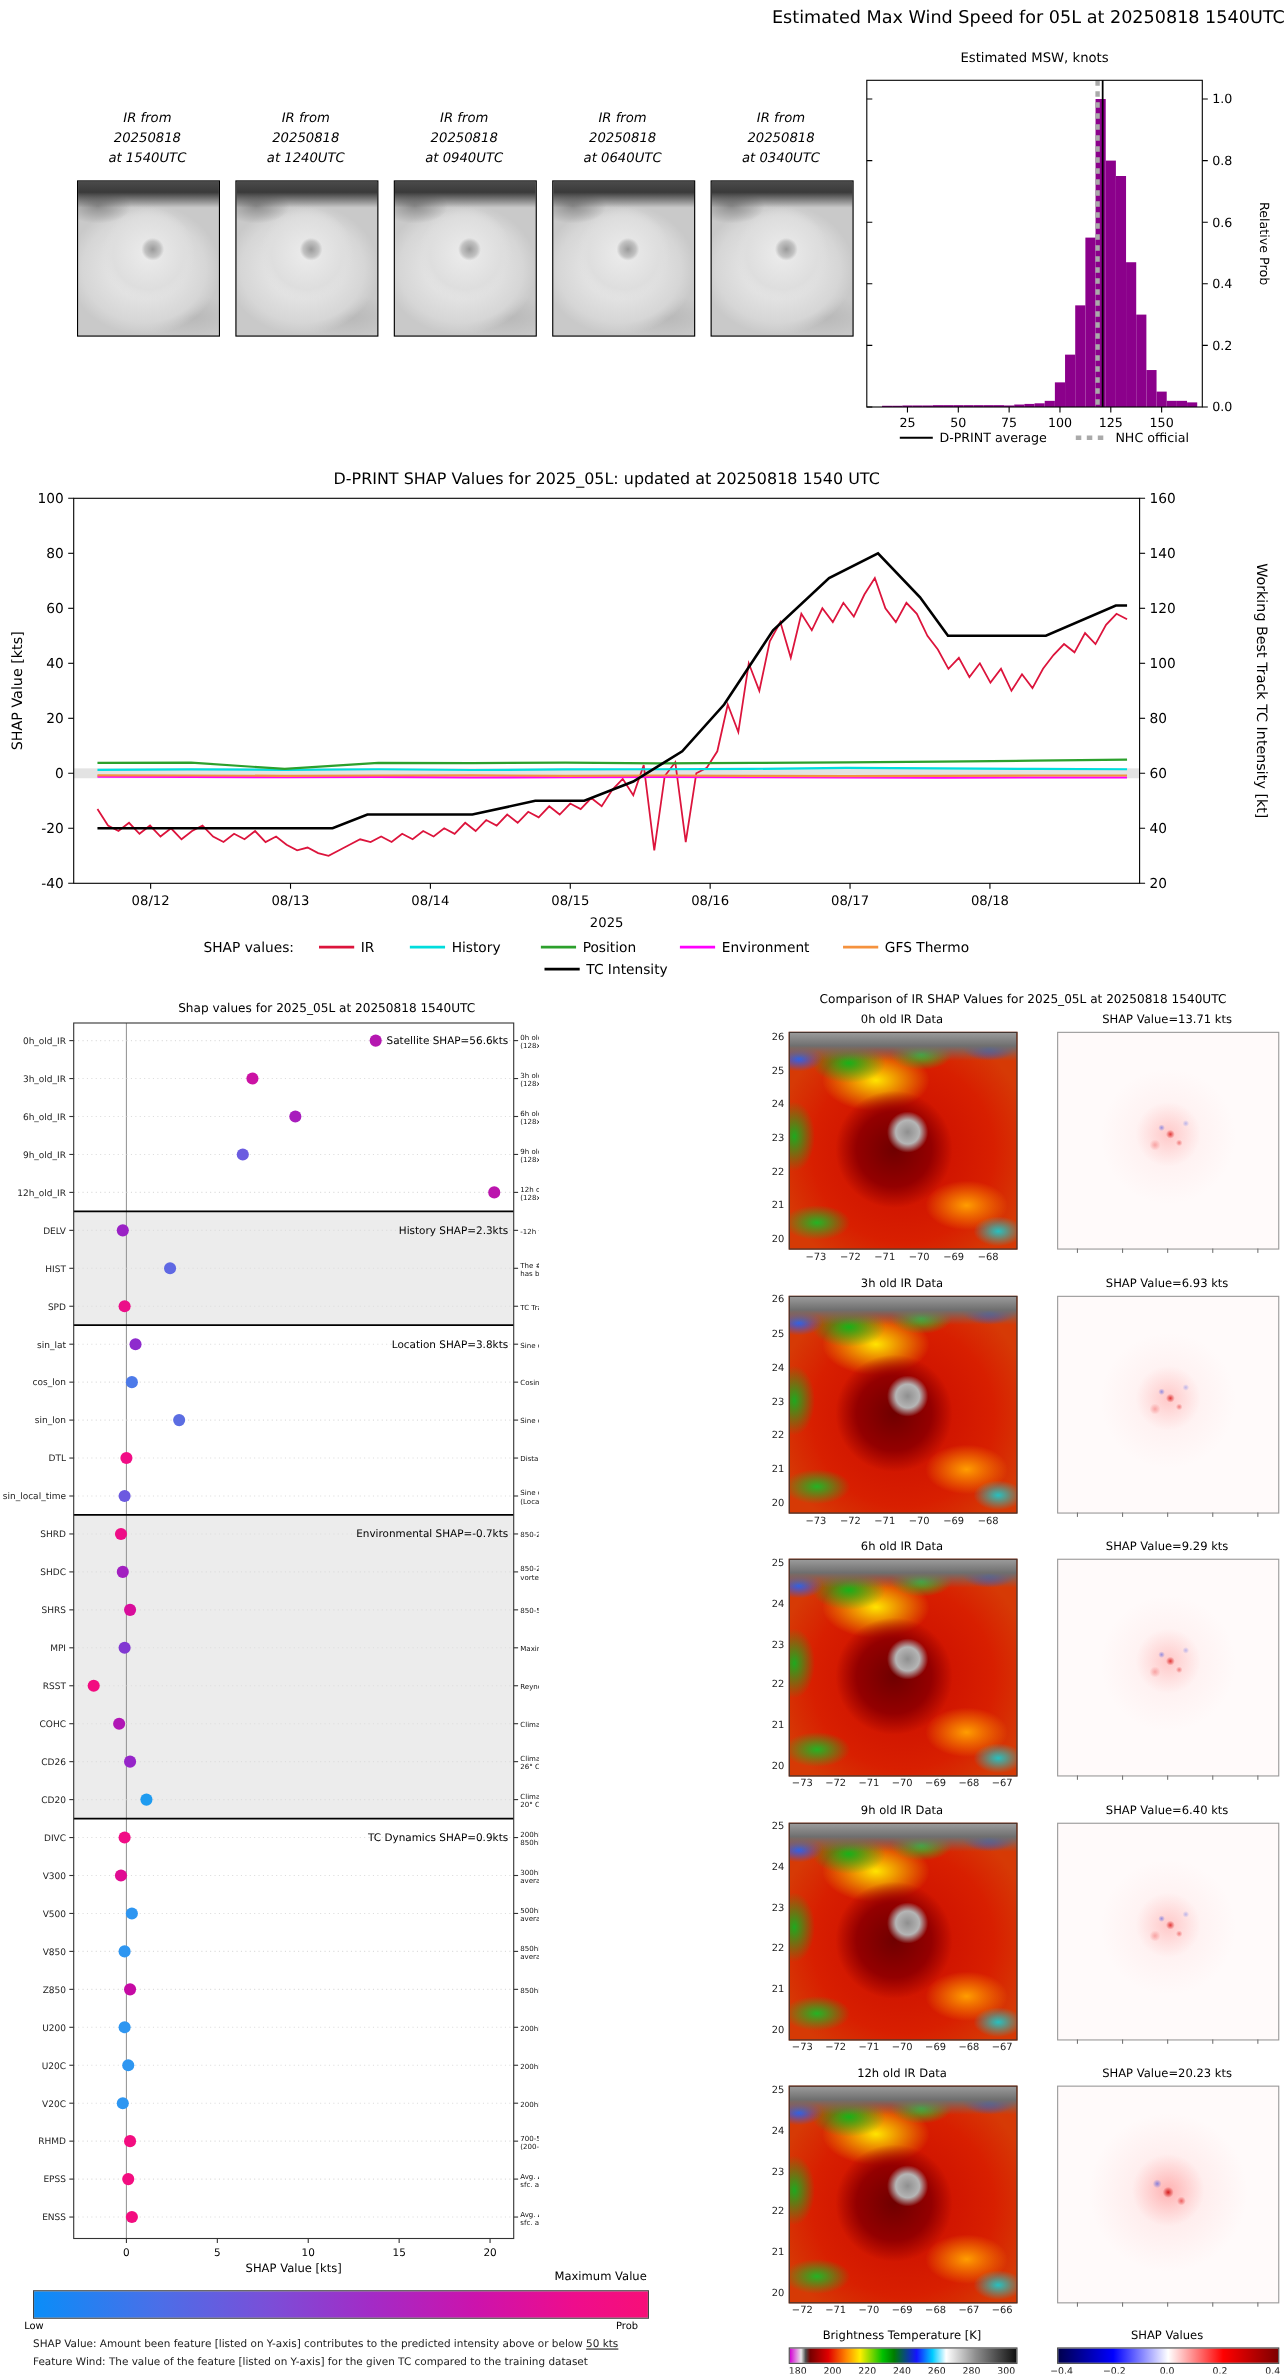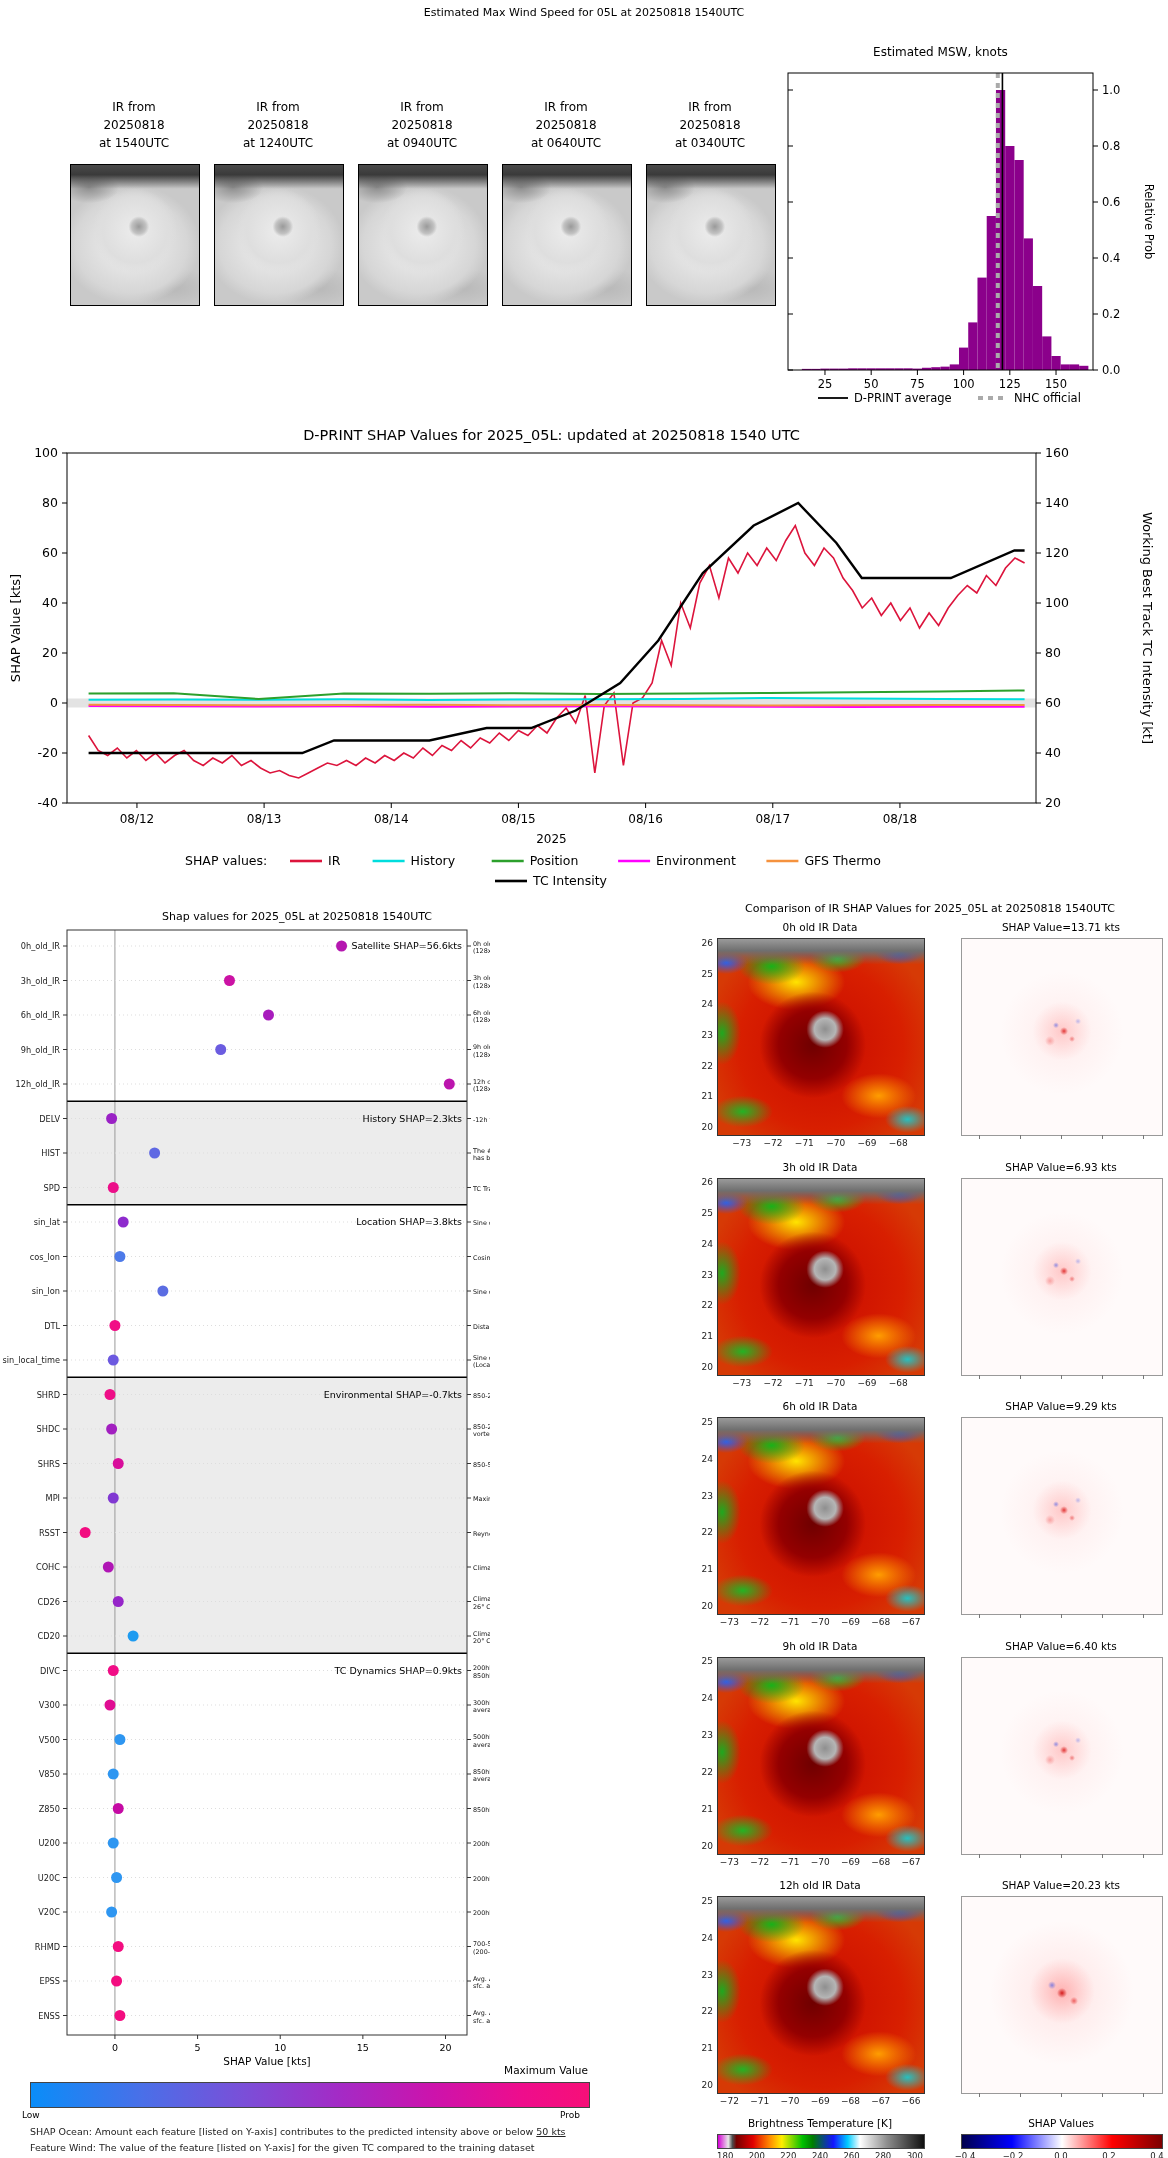--- a/index.html
+++ b/index.html
@@ -1,19 +1,19 @@
 <!DOCTYPE html>
 <html><head>
 <meta charset="utf-8">
 <style>
   html,body{margin:0;padding:0;background:#fff;}
   .fig{position:relative;width:1168px;height:2158px;background:#fff;
        font-family:"DejaVu Sans",sans-serif;color:#000;overflow:hidden;}
   .abs{position:absolute;}
-  .main-title{left:0;top:6px;width:1168px;text-align:center;font-size:11px;}
+  .main-title{left:0;top:6px;width:1168px;text-align:right;font-size:16px;}
   .thumb-label{font-size:12px;line-height:18px;text-align:center;width:130px;}
   .gthumb{width:128px;height:140px;border:1px solid #000;background-color:#c9c9c9;
     background-image:
       linear-gradient(180deg,#4a4a4a 0%,#3a3a3a 7%,rgba(0,0,0,0) 17%),
       radial-gradient(ellipse 42px 22px at 14% 16%,#8d8d8d,rgba(0,0,0,0) 72%),
       radial-gradient(circle 13px at 53% 44%,#9a9a9a,#c2c2c2 55%,rgba(0,0,0,0) 80%),
       radial-gradient(circle 46px at 50% 47%,#ececec,#dedede 70%,rgba(0,0,0,0) 92%),
       radial-gradient(ellipse 72px 62px at 47% 57%,#f1f1f1,#d6d6d6 78%,rgba(0,0,0,0) 96%),
       radial-gradient(ellipse 60px 26px at 80% 88%,#b8b8b8,rgba(0,0,0,0) 75%);}
   .irmap{width:206px;height:196px;border:1px solid #333;background-color:#d63a05;
@@ -58,21 +58,21 @@
   .fnote{font-size:9.5px;color:#222;}
   .row-title{font-size:10.5px;text-align:center;white-space:nowrap;}
   .tick-lab{position:absolute;font-size:9px;color:#222;}
 </style>
 </head>
 <body>
 
 <div class="fig">
   <div class="abs main-title">Estimated Max Wind Speed for 05L at 20250818 1540UTC</div>
 
-  <div class="abs" id="thumbs" style="left:0;top:96px;width:800px;height:220px;">
+  <div class="abs" id="thumbs" style="left:0;top:96px;width:800px;height:220px;font-style:italic;">
       <div class="abs thumb-label" style="left: 69px; top: 2px;">
         <div>IR from</div>
         <div>20250818</div>
         <div>at 1540UTC</div>
       </div>
       <div class="abs gthumb" style="left: 70px; top: 68px;"></div>
       <div class="abs thumb-label" style="left: 213px; top: 2px;">
         <div>IR from</div>
         <div>20250818</div>
         <div>at 1240UTC</div>
@@ -612,16 +612,16 @@
       <div class="tick-lab" style="left: 555px; top: 1251px; width: 32px; text-align: center; font-size: 8.5px;">0.0</div>
       <div class="tick-lab" style="left: 603px; top: 1251px; width: 32px; text-align: center; font-size: 8.5px;">0.2</div>
       <div class="tick-lab" style="left: 651px; top: 1251px; width: 32px; text-align: center; font-size: 8.5px;">0.4</div>
     </div>
 
   <div class="abs" style="left:388px;top:2064px;width:200px;text-align:right;font-size:10.5px;">Maximum Value</div>
   <div class="abs cbar cb-feature" style="left:30px;top:2082px;width:558px;"></div>
   <div class="abs small-ticks" style="left:22px;top:2110px;">Low</div>
   <div class="abs small-ticks" style="left:560px;top:2110px;">Prob</div>
   <div class="abs fnote" style="left:30px;top:2126px;width:640px;">
-    <span>SHAP Ocean: Amount each feature [listed on Y-axis] contributes to the predicted intensity above or below </span><span style="text-decoration:underline;">50 kts</span>
+    <span>SHAP Value: Amount been feature [listed on Y-axis] contributes to the predicted intensity above or below </span><span style="text-decoration:underline;">50 kts</span>
   </div>
   <div class="abs fnote" style="left:30px;top:2142px;width:660px;">Feature Wind: The value of the feature [listed on Y-axis] for the given TC compared to the training dataset</div>
 </div>
 
 </body></html>

